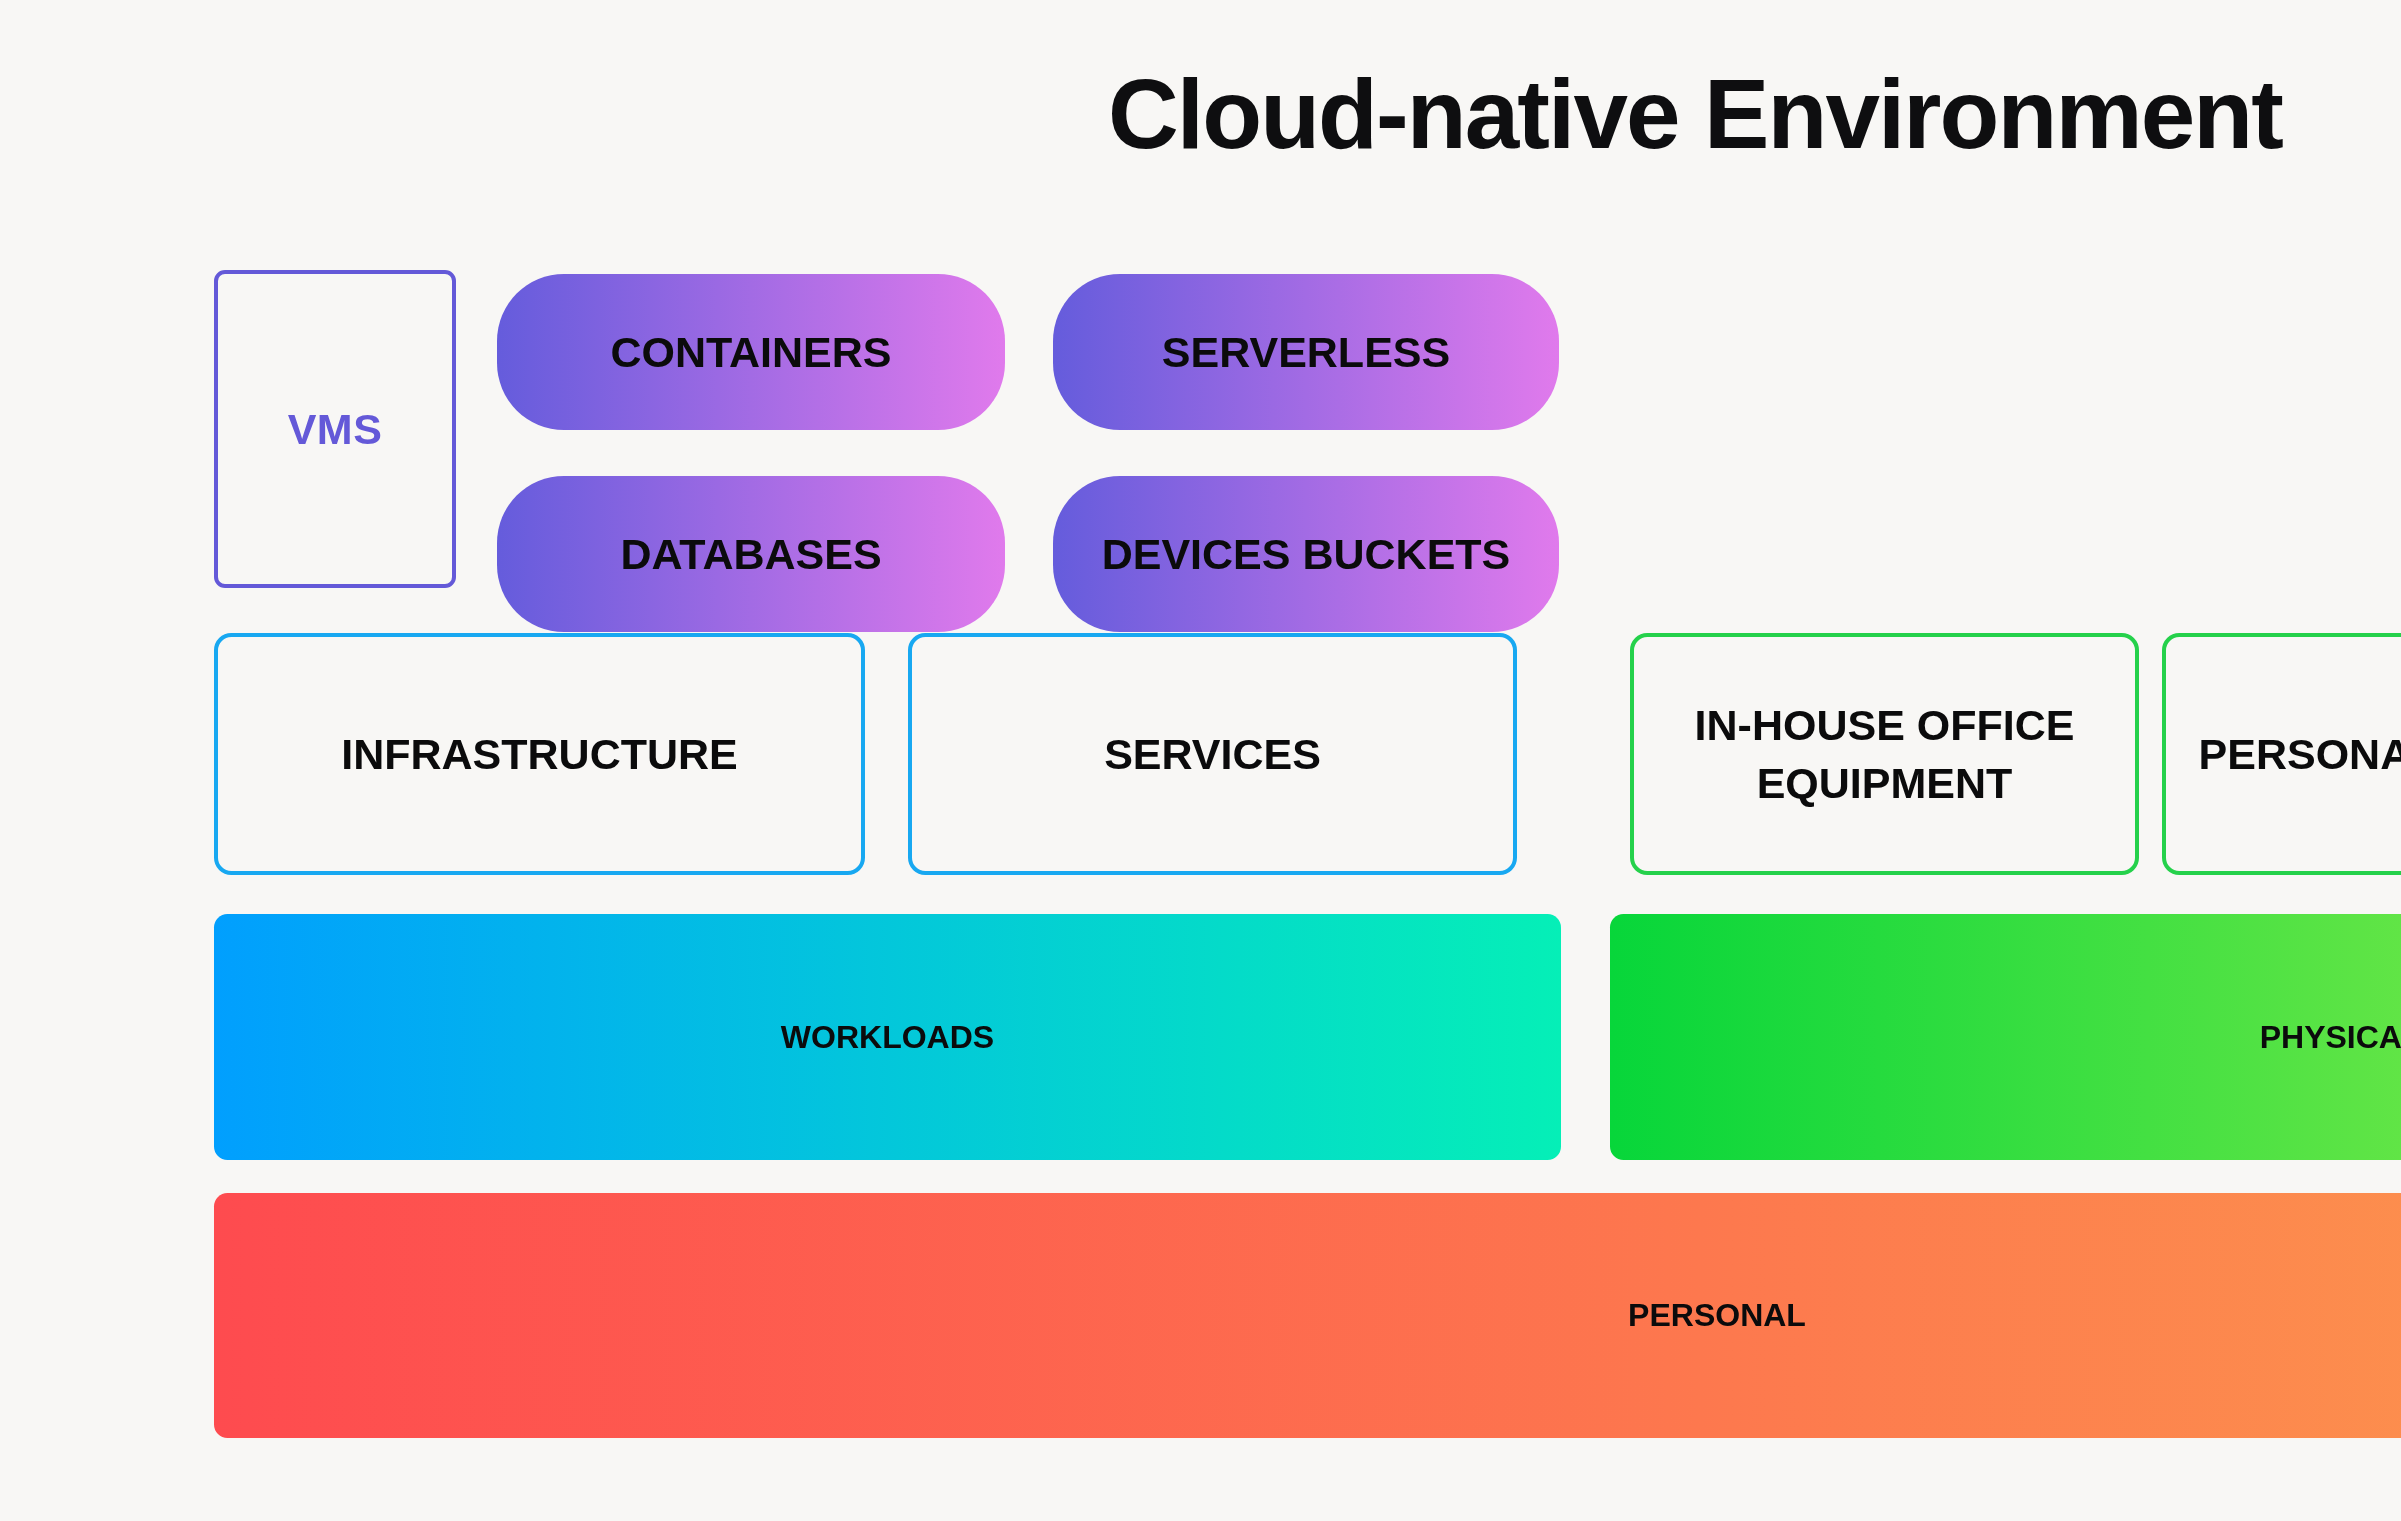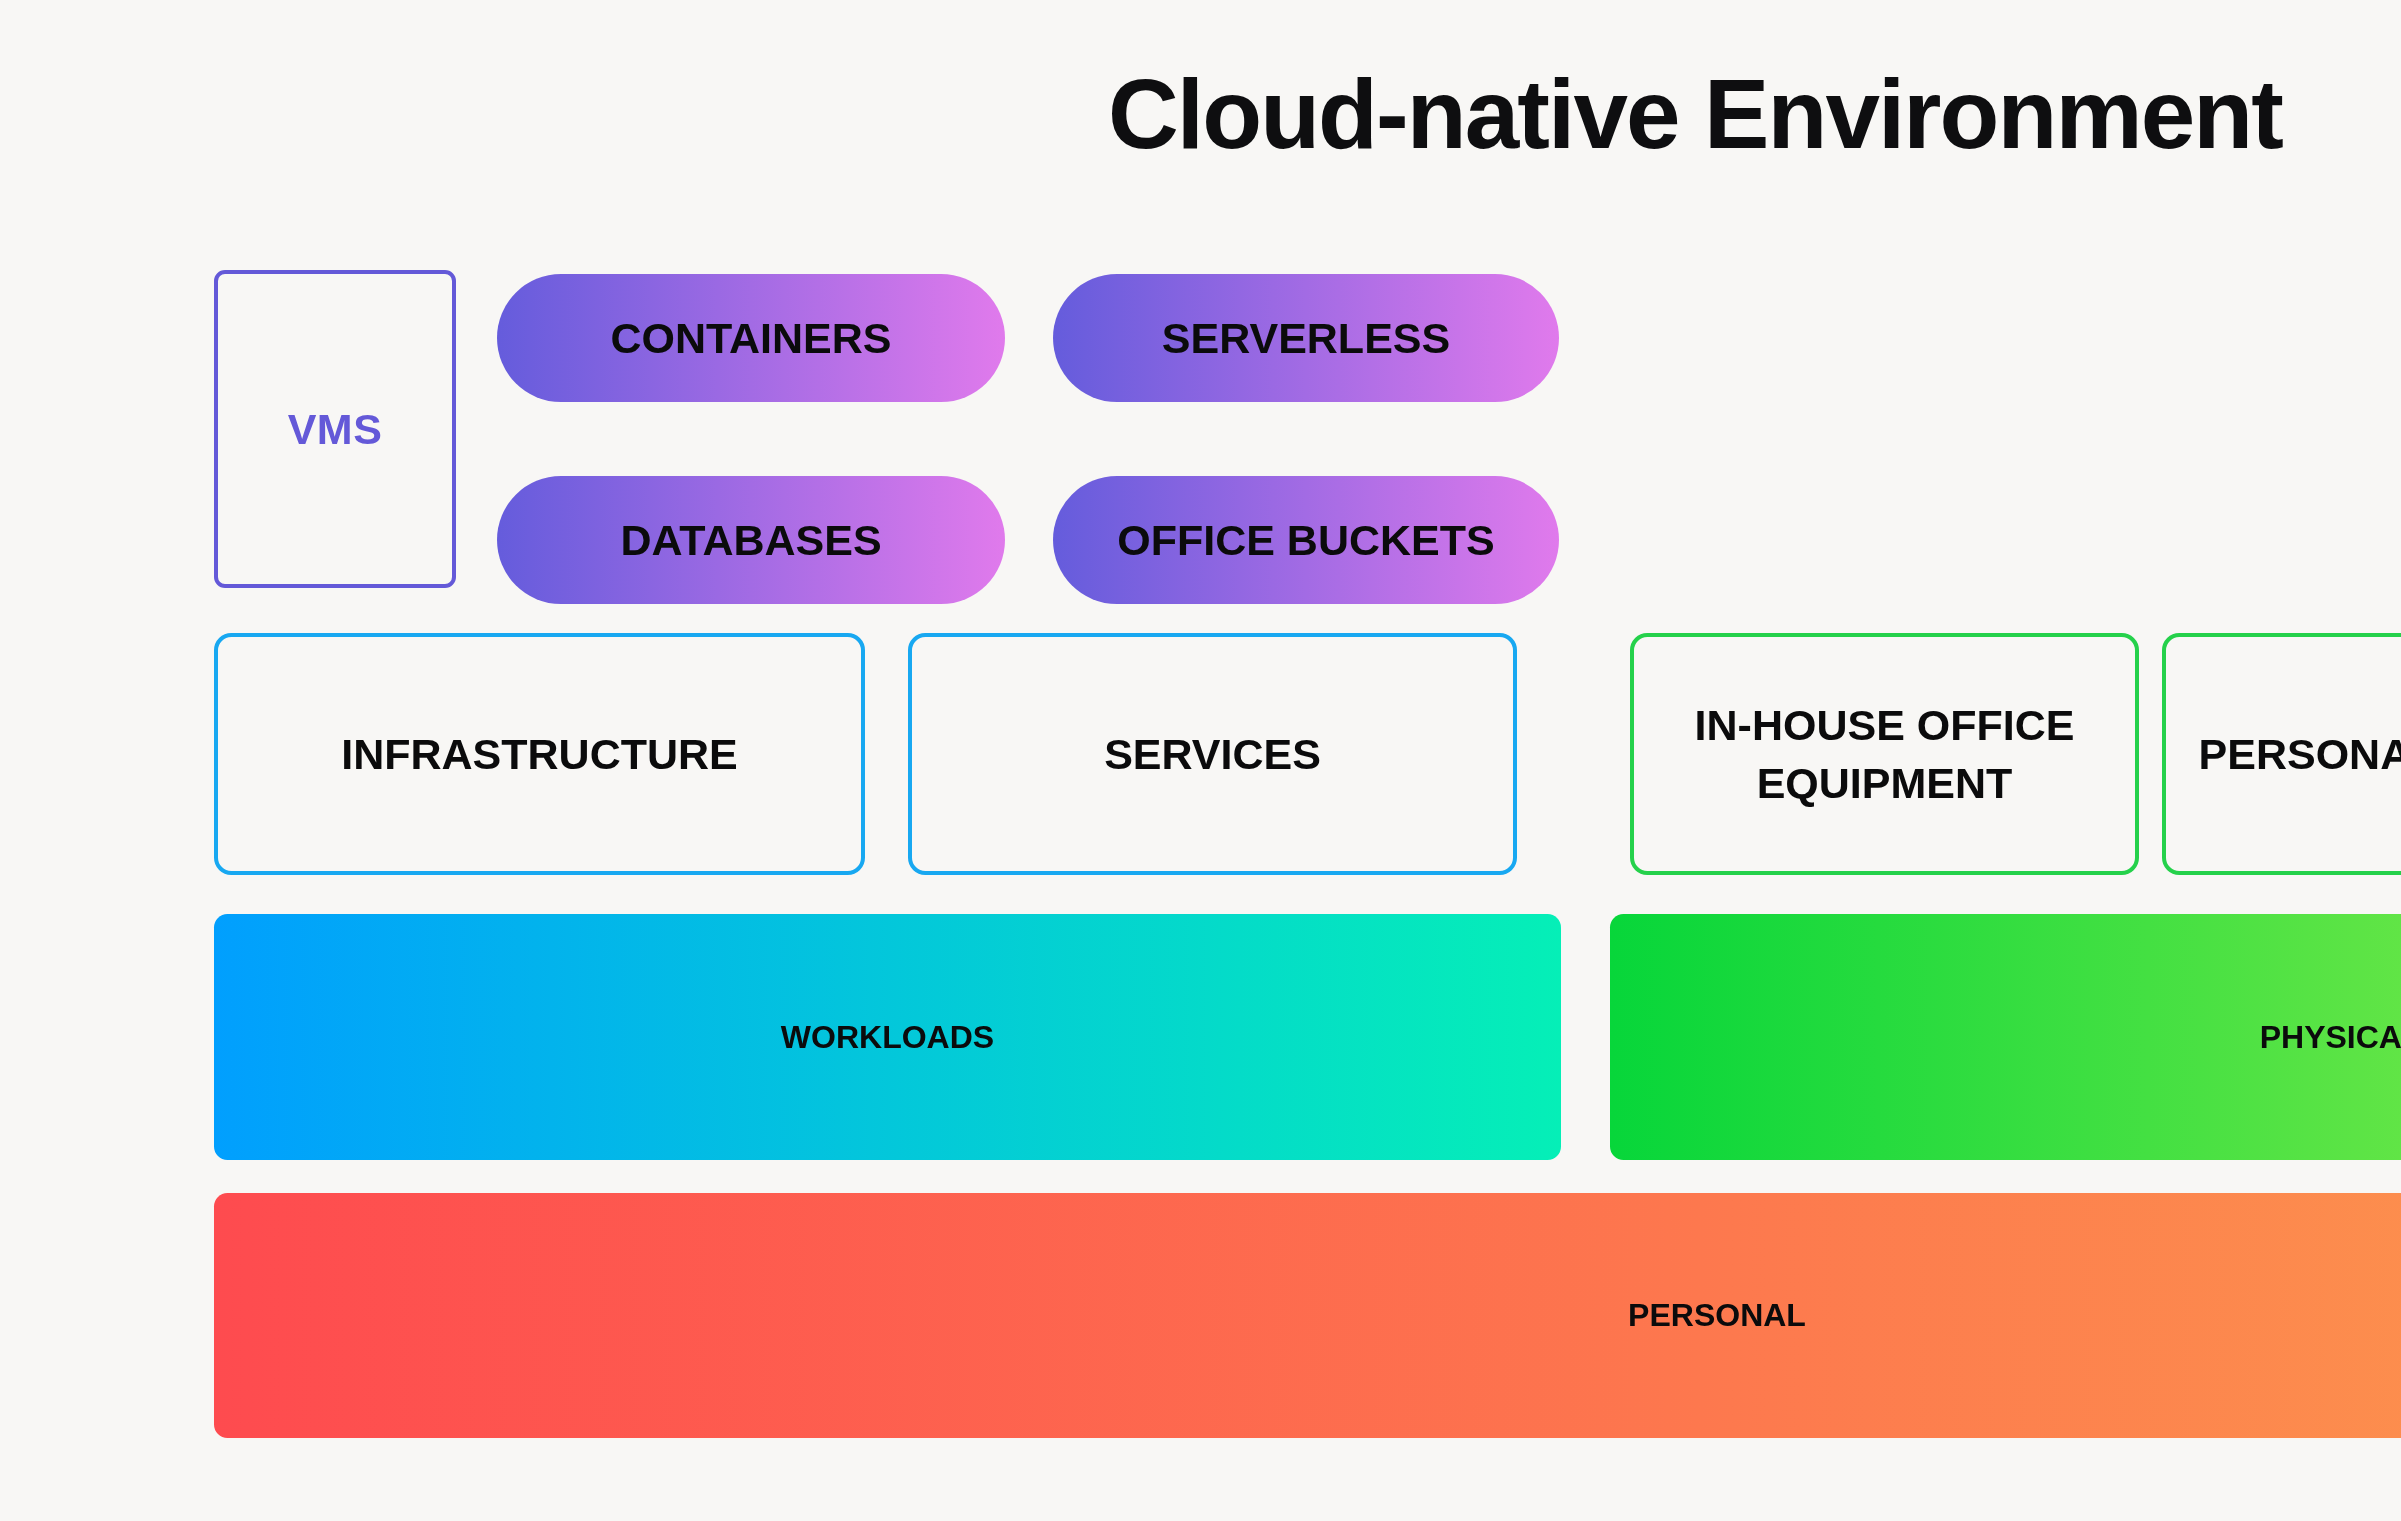--- a/index.html
+++ b/index.html
@@ -37,21 +37,21 @@
     border-radius: 11px;
     box-sizing: border-box;
     display: flex; align-items: center; justify-content: center;
     font-size: 43px; font-weight: bold;
     color: #6459D8;
     letter-spacing: 0.5px;
   }
   
   .pill {
     position: absolute;
-    height: 128px;
+    height: 156px;
     border-radius: 67px;
     background: linear-gradient(90deg, #655CDC 0%, #E07AEC 100%);
     display: flex; align-items: center; justify-content: center;
     font-size: 43px; font-weight: bold;
     letter-spacing: 0px;
     color: #0B0B0C;
   }
   .pill.c1 { left: 497px; width: 508px; }
   .pill.c2 { left: 1053px; width: 506px; }
   .pill.r1 { top: 274px; }
@@ -112,21 +112,21 @@
   <div class="pill c1 r1">
     <span>CONTAINERS</span>
   </div>
   <div class="pill c2 r1">
     <span>SERVERLESS</span>
   </div>
   <div class="pill c1 r2">
     <span>DATABASES</span>
   </div>
   <div class="pill c2 r2">
-    <span>OFFICE BUCKETS</span>
+    <span>DEVICES BUCKETS</span>
   </div>
 
   <div class="cat infrastructure">
     <span>INFRASTRUCTURE</span>
   </div>
   <div class="cat services">
     <span>SERVICES</span>
   </div>
   <div class="cat green inhouse">
     <span>IN-HOUSE OFFICE EQUIPMENT</span>

